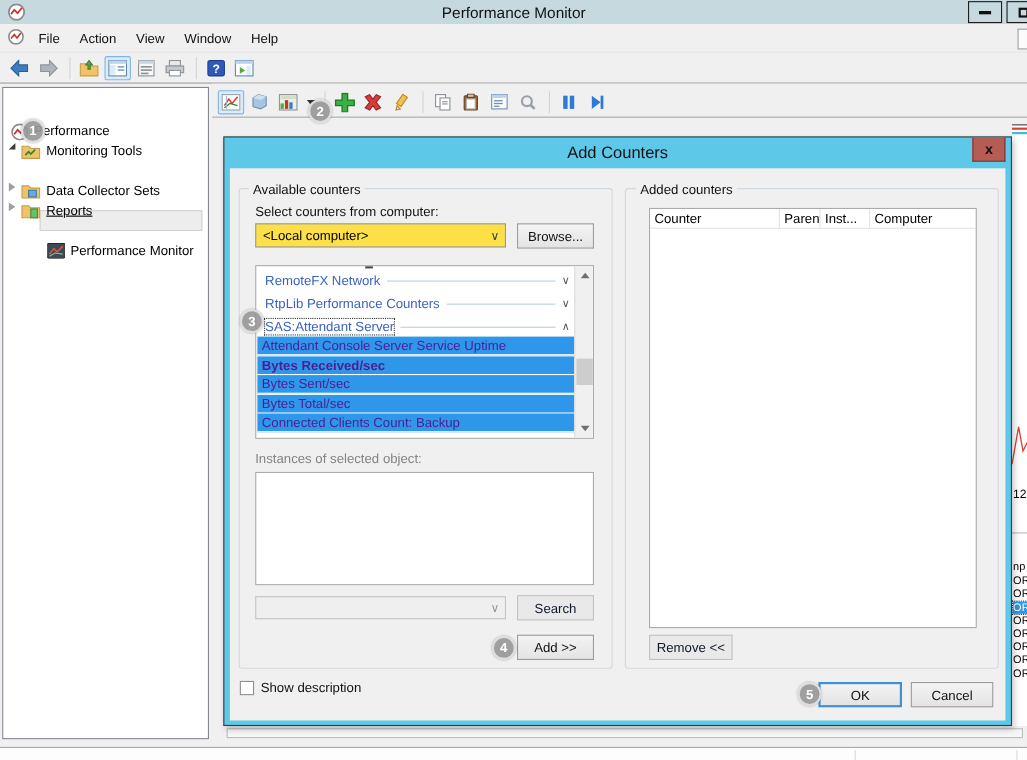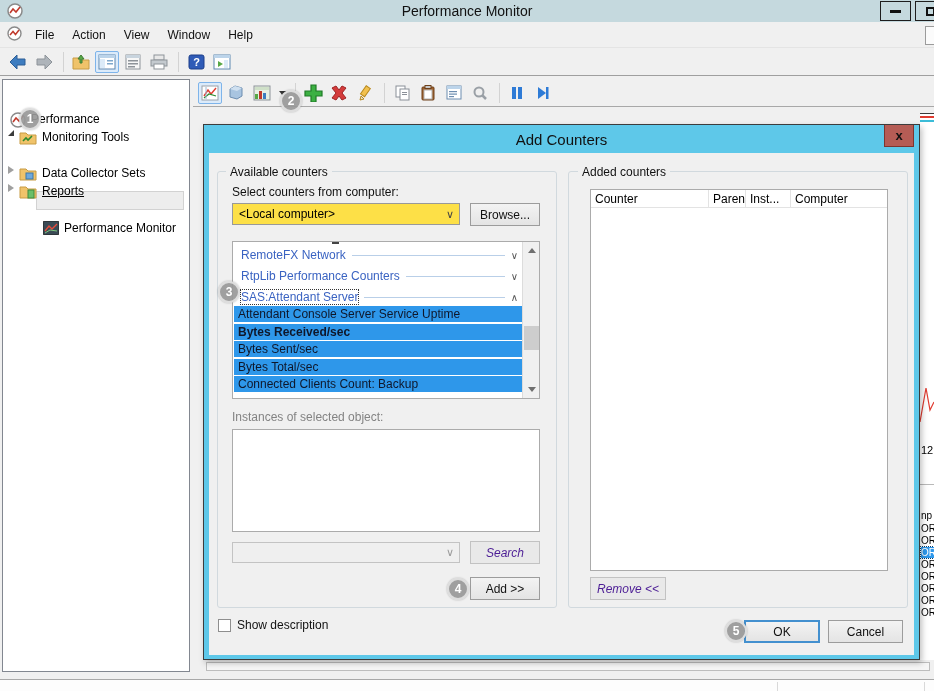--- a/index.html
+++ b/index.html
@@ -58,31 +58,31 @@
   .grpbox { position:absolute; border:1px solid #d1d9de; border-radius:3px; }
   .grp-label { position:absolute; background:#f0f0f0; padding:0 4px; color:#111; }
 
   .field-label { position:absolute; color:#111; }
   .combo { position:absolute; height:22px; background:#fde047; border:1px solid #999; display:flex; align-items:center; padding-left:6px; }
   .combo .chev { position:absolute; right:5px; color:#444; font-size:11px; }
   .combo.disabled { background:#efefef; border-color:#c3c3c3; }
   .combo.disabled .chev { color:#9a9a9a; }
 
   .btn { position:absolute; background:linear-gradient(#f3f3f3,#e4e4e4); border:1px solid #9c9c9c; display:flex; align-items:center; justify-content:center; color:#111; font-size:12px; }
-  .btn.disabled { color:#4c1d95; background:#e9e9e9; border-color:#c2c2c2;font-style:italic; }
+  .btn.disabled { color:#0f172a; background:#e9e9e9; border-color:#c2c2c2; }
   .btn.default { border:2px solid #4390cf; }
   .btn.mnem::first-letter { text-decoration:underline; }
 
   .counters-list { position:absolute; left:23px; top:88px; width:308px; height:158px; background:#fff; border:1px solid #ababab; overflow:hidden; }
   .grp-row { position:absolute; left:0; width:289px; height:18px; display:flex; align-items:center; padding:0 4px 0 8px; }
   .grp-name { color:#3a63c2; white-space:nowrap; }
   .grp-name.focused { outline:1px dotted #333; }
   .grp-line { flex:1; height:1px; background:#b9cfe8; margin:0 6px; }
   .grp-chev { color:#555; font-size:10px; }
-  .sel-row { position:absolute; left:1px; width:289px; height:17px; background:#2e97ea; color:#0f172a; display:flex; align-items:center; padding-left:4px; white-space:nowrap; overflow:hidden; border-bottom:1px solid #fff; }
+  .sel-row { position:absolute; left:1px; width:289px; height:17px; background:#2e97ea; color:#4c1d95; display:flex; align-items:center; padding-left:4px; white-space:nowrap; overflow:hidden; border-bottom:1px solid #fff; }
   .vscroll { position:absolute; right:0; top:0; width:17px; height:156px; background:#f0f0f0; border-left:1px solid #dcdcdc; }
   .vs-btn { position:absolute; left:0; width:17px; height:17px; display:flex; align-items:center; justify-content:center; }
   .vs-thumb { position:absolute; left:1px; top:84px; width:15px; height:24px; background:#cdcdcd; }
   .arrow-up { width:0; height:0; border-left:4px solid transparent; border-right:4px solid transparent; border-bottom:5px solid #6f6f6f; }
   .arrow-down { width:0; height:0; border-left:4px solid transparent; border-right:4px solid transparent; border-top:5px solid #6f6f6f; }
 
   .instances-list { position:absolute; left:23px; top:276px; width:308px; height:103px; background:#fff; border:1px solid #ababab; }
 
   .added-table { position:absolute; left:381px; top:36px; width:298px; height:382px; background:#fff; border:1px solid #ababab; }
   .tbl-header { position:absolute; left:0; top:0; width:100%; height:18px; border-bottom:1px solid #e3e3e3; display:flex; }

